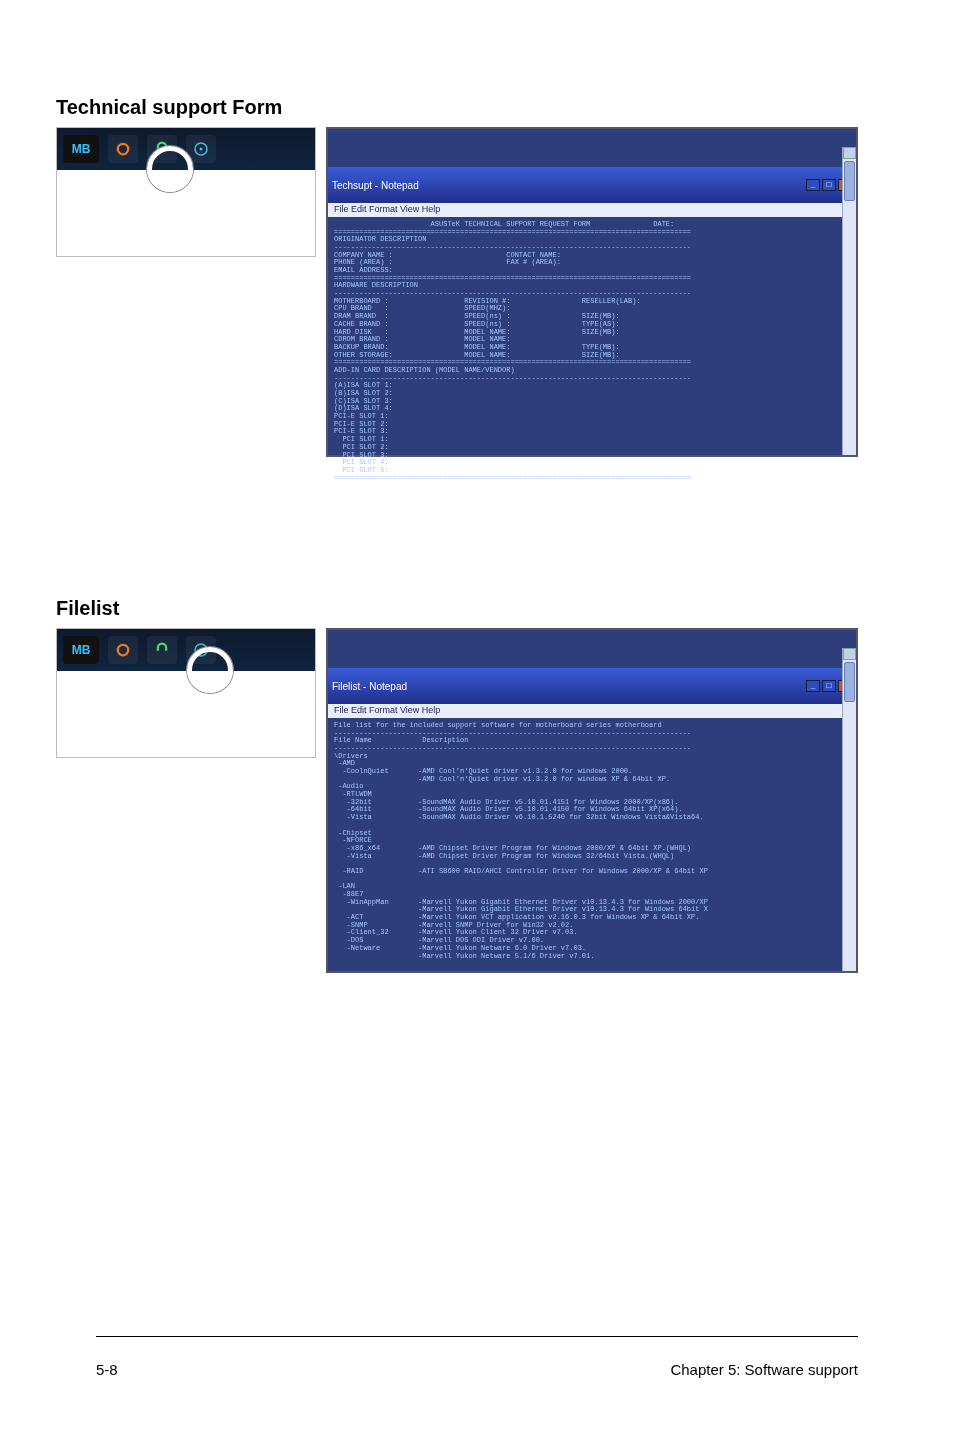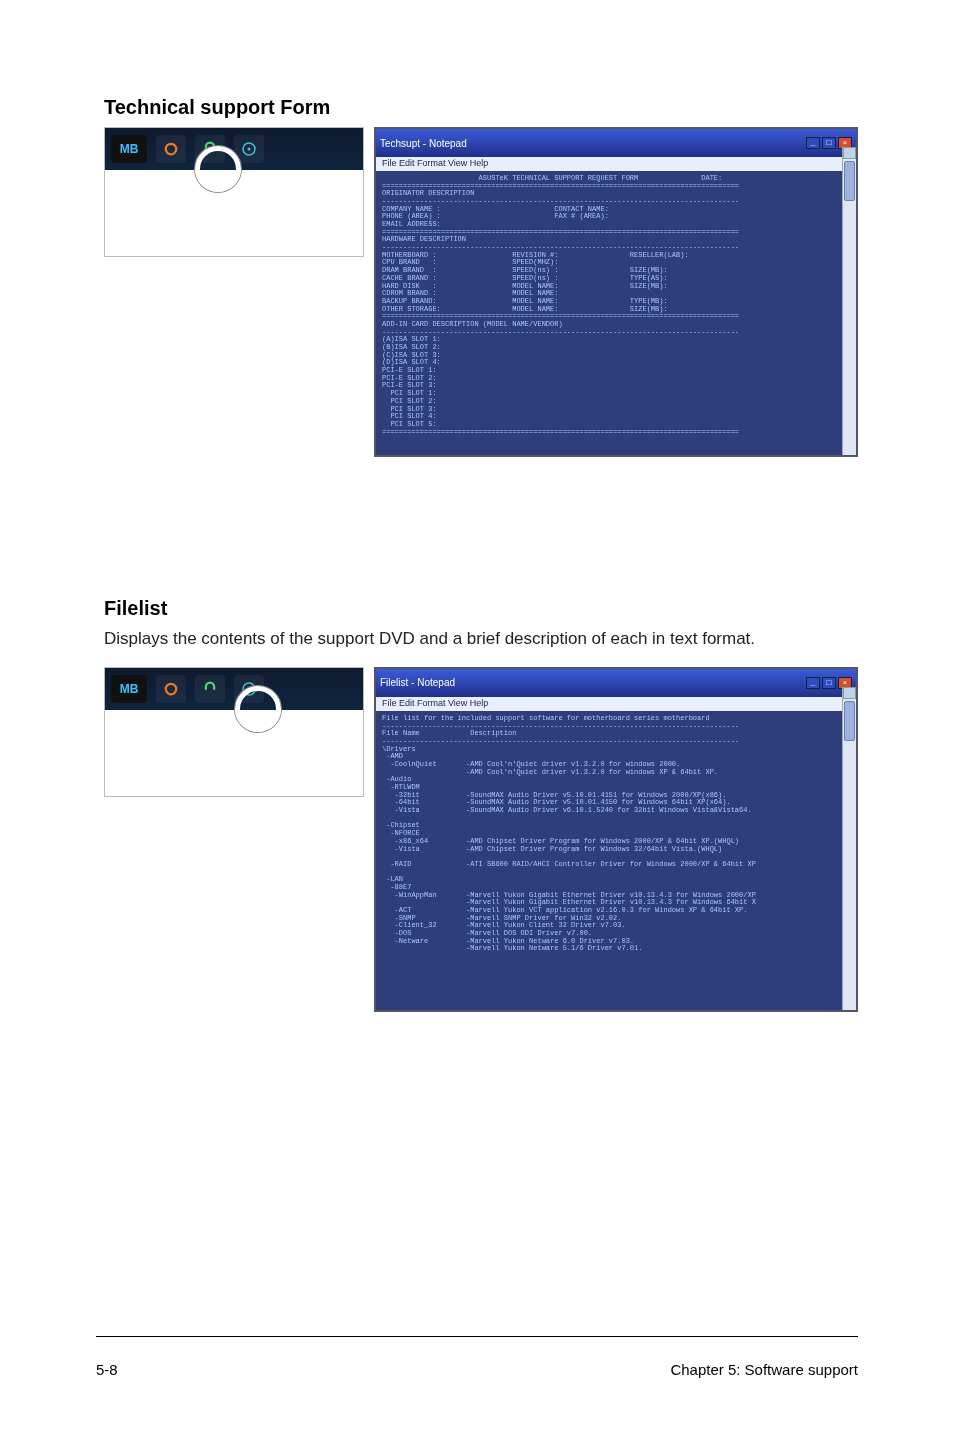--- a/index.html
+++ b/index.html
@@ -4,21 +4,21 @@
 <style>
   * { box-sizing: border-box; margin: 0; padding: 0; }
   body {
     background: #fff;
     font-family: Arial, Helvetica, sans-serif;
     width: 954px;
     height: 1438px;
     position: relative;
     color: #000;
   }
-  .page { padding: 96px 96px 0 104px; }
+  .page { padding: 96px 96px 0 56px; }
 
   h2.section-title {
     font-size: 20px;
     font-weight: bold;
     margin-bottom: 8px;
   }
   p.section-desc {
     font-size: 17px;
     line-height: 1.35;
     color: #222;
@@ -81,23 +81,24 @@
     border:2px solid #556;
     position:relative;
     font-family:"Courier New", monospace;
     font-size:7px;
     line-height:1.1;
   }
   .panel1 { height:330px; }
   .panel2 { height:345px; }
   .panel .titlebar{
     background:linear-gradient(#3a5bd9,#20308a);
-    height:28px;
+    height:36px;
     display:flex; align-items:center; justify-content:space-between;
     padding:0 4px;
+    margin-top:38px;
   }
   .titlebar .win-title{ color:#fff; font-family:Arial; font-size:10px; }
   .win-btn-group{ display:flex; gap:2px; }
   .win-btn{ width:14px; height:12px; background:#2e4bbf; border:1px solid #123; display:flex; align-items:center; justify-content:center; color:#fff; font-size:8px;}
   .win-btn.close{ background:#d94b2f; }
   .panel .menubar{
     background:#e9eefc; color:#225; font-family:Arial; font-size:9px; padding:2px 6px;
   }
   .panel .content{
     padding:4px 6px;
@@ -205,21 +206,20 @@
         <div class="scrollbar">
           <div class="arrow"></div>
           <div class="thumb"></div>
         </div>
       </div>
     </div>
   </div>
 
   <div class="block2">
     <h2 class="section-title">Filelist</h2>
-    <p class="section-desc">Displays the contents of the support DVD and a brief description of each in text format.</p>
 
     <div class="block" style="margin-bottom:0;">
       <div class="left-col">
         <div class="thumb-wrap">
           <div class="navbar">
             <div class="nb-logo">MB</div>
             <div class="nb-icon nb-logo orange">
               <svg viewBox="0 0 24 24">
                   <circle cx="12" cy="12" r="7" fill="none" stroke="#ef7a1d" stroke-width="3"></circle>
                 </svg>

